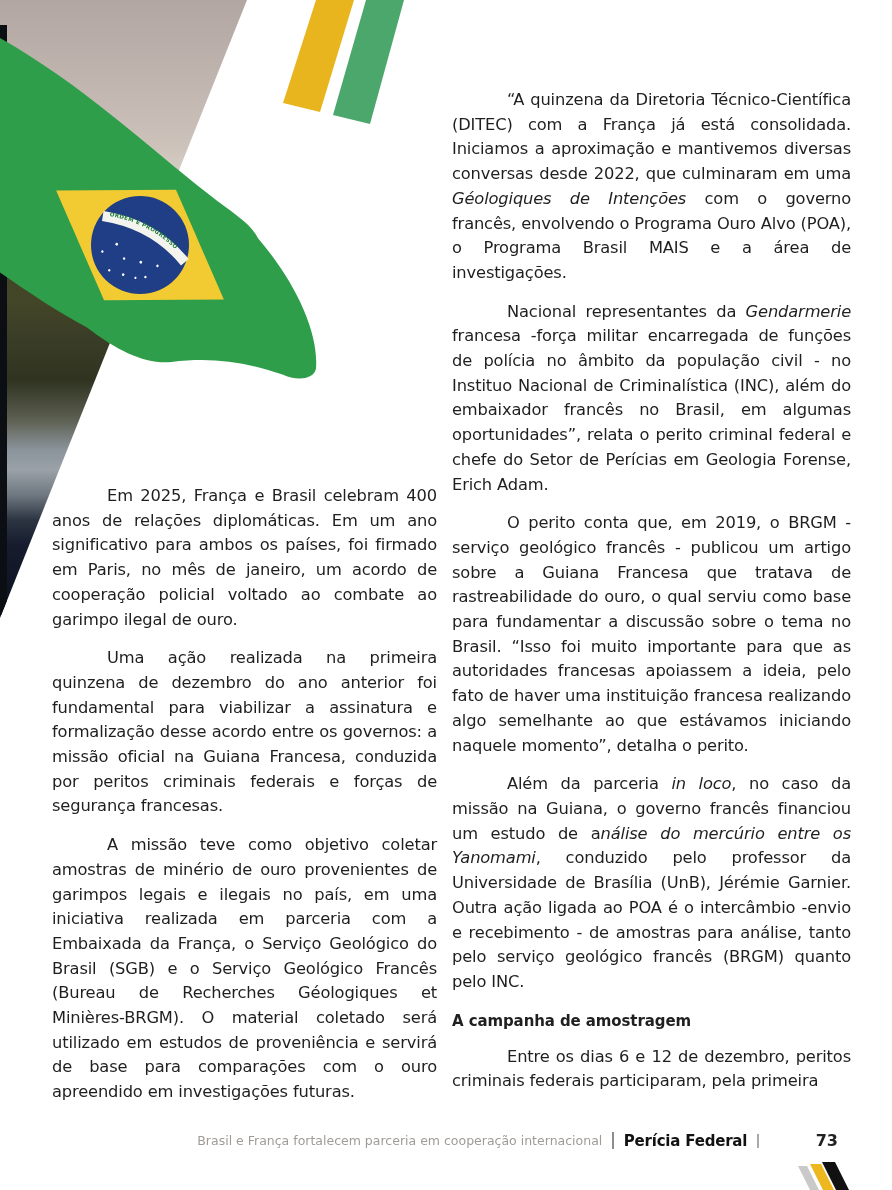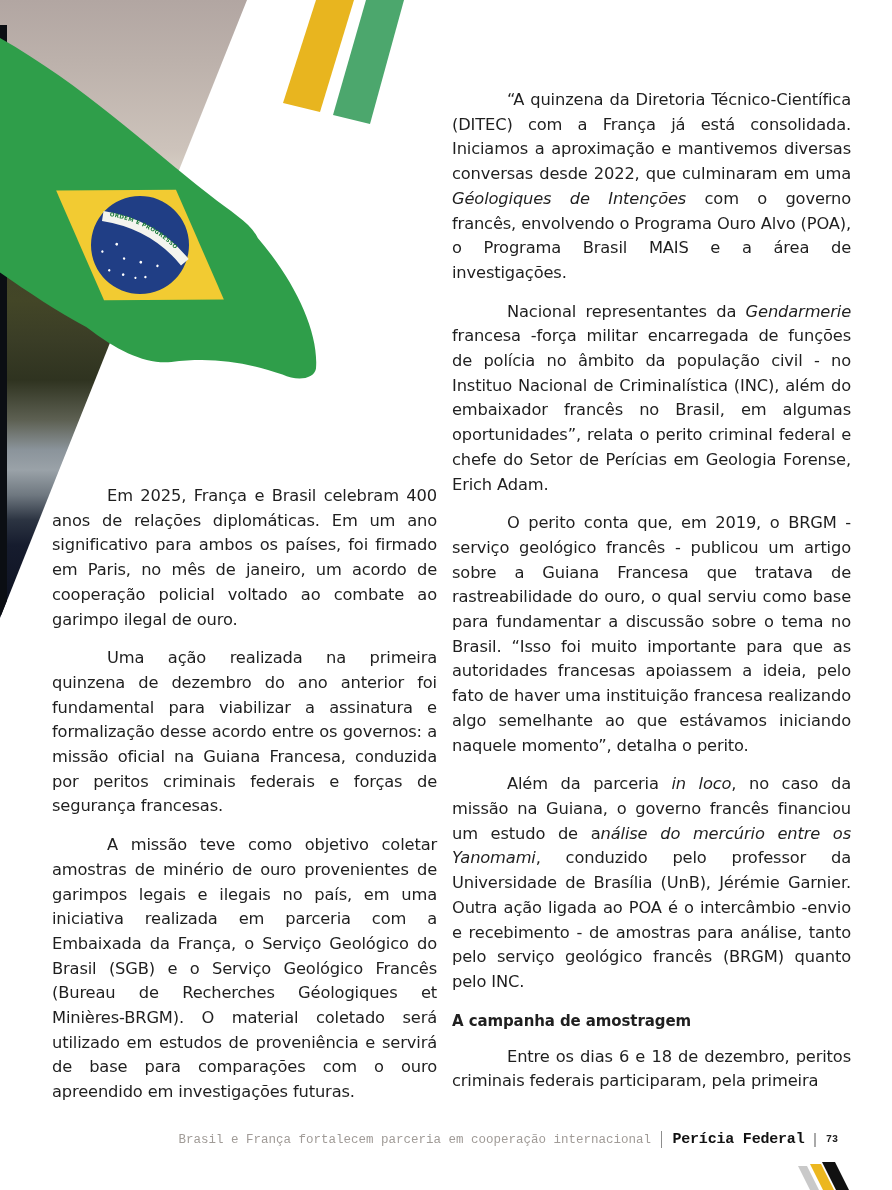--- a/index.html
+++ b/index.html
@@ -34,26 +34,26 @@
 
   
   .col{position:absolute;color:var(--text);font-size:16.3px;line-height:24.7px;text-align:justify;}
   .col-left{left:52px;top:484px;width:385px;}
   .col-right{left:452px;top:88px;width:399px;}
   .col p{margin:0 0 14px 0;text-indent:55px;letter-spacing:-0.15px;}
   .col p em{font-style:italic;}
   .col h2{font-size:15px;line-height:24px;margin:8px 0 12px 0;font-weight:bold;letter-spacing:-0.1px;text-align:left;}
 
   
-  .footer{position:absolute;left:0;right:54px;top:1131px;display:flex;justify-content:flex-end;align-items:center;gap:10px;font-family:Liberation Mono, monospace;}
+  .footer{position:absolute;left:0;right:54px;top:1131px;display:flex;justify-content:flex-end;align-items:center;gap:10px;}
   .footer-article{color:var(--footer-gray);font-size:12.5px;letter-spacing:0;}
   .footer-sep{width:1.5px;height:17px;background:#8d8d8d;}
   .footer-sep.small{height:14px;background:#a9a9a9;}
   .footer-brand{color:#111;font-size:15px;font-weight:bold;letter-spacing:-0.2px;}
-  .footer-page{color:#222;font-size:10px;font-weight:bold;}
+  .footer-page{color:#222;font-size:16px;font-weight:bold;margin-left:47px;}
 
   
   .corner-logo{position:absolute;left:0;top:0;pointer-events:none;}
   .logo-gray{fill:var(--logo-gray);}
   .logo-yellow{fill:var(--logo-yellow);}
   .logo-black{fill:var(--logo-black);}
 </style>
 </head>
 <body>
 
@@ -104,21 +104,21 @@
     <p><span>Uma ação realizada na primeira quinzena de dezembro do ano anterior foi fundamental para viabilizar a assinatura e formalização desse acordo entre os governos: a missão oficial na Guiana Francesa, conduzida por peritos criminais federais e forças de segurança francesas.</span></p>
     <p><span>A missão teve como objetivo coletar amostras de minério de ouro provenientes de garimpos legais e ilegais no país, em uma iniciativa realizada em parceria com a Embaixada da França, o Serviço Geológico do Brasil (SGB) e o Serviço Geológico Francês (Bureau de Recherches Géologiques et Minières-BRGM). O material coletado será utilizado em estudos de proveniência e servirá de base para comparações com o ouro apreendido em investigações futuras.</span></p>
   </div>
 
   <div class="col col-right">
     <p><span>“A quinzena da Diretoria Técnico-Científica (DITEC) com a França já está consolidada. Iniciamos a aproximação e mantivemos diversas conversas desde 2022, que culminaram em uma </span><em>Géologiques de Intenções</em><span> com o governo francês, envolvendo o Programa Ouro Alvo (POA), o Programa Brasil MAIS e a área de investigações.</span></p>
     <p><span>Nacional representantes da </span><em>Gendarmerie</em><span> francesa -força militar encarregada de funções de polícia no âmbito da população civil - no Instituo Nacional de Criminalística (INC), além do embaixador francês no Brasil, em algumas oportunidades”, relata o perito criminal federal e chefe do Setor de Perícias em Geologia Forense, Erich Adam.</span></p>
     <p><span>O perito conta que, em 2019, o BRGM - serviço geológico francês - publicou um artigo sobre a Guiana Francesa que tratava de rastreabilidade do ouro, o qual serviu como base para fundamentar a discussão sobre o tema no Brasil. “Isso foi muito importante para que as autoridades francesas apoiassem a ideia, pelo fato de haver uma instituição francesa realizando algo semelhante ao que estávamos iniciando naquele momento”, detalha o perito.</span></p>
     <p><span>Além da parceria </span><em>in loco</em><span>, no caso da missão na Guiana, o governo francês financiou um estudo de a</span><em>nálise do mercúrio entre os Yanomami</em><span>, conduzido pelo professor da Universidade de Brasília (UnB), Jérémie Garnier. Outra ação ligada ao POA é o intercâmbio -envio e recebimento - de amostras para análise, tanto pelo serviço geológico francês (BRGM) quanto pelo INC.</span></p>
     <h2>A campanha de amostragem</h2>
-    <p><span>Entre os dias 6 e 18 de dezembro, peritos criminais federais participaram, pela primeira</span></p>
+    <p><span>Entre os dias 6 e 12 de dezembro, peritos criminais federais participaram, pela primeira</span></p>
   </div>
 
   <div class="footer">
     <span class="footer-article">Brasil e França fortalecem parceria em cooperação internacional</span>
     <span class="footer-sep"></span>
     <span class="footer-brand">Perícia Federal</span>
     <span class="footer-sep small"></span>
     <span class="footer-page">73</span>
   </div>
 

